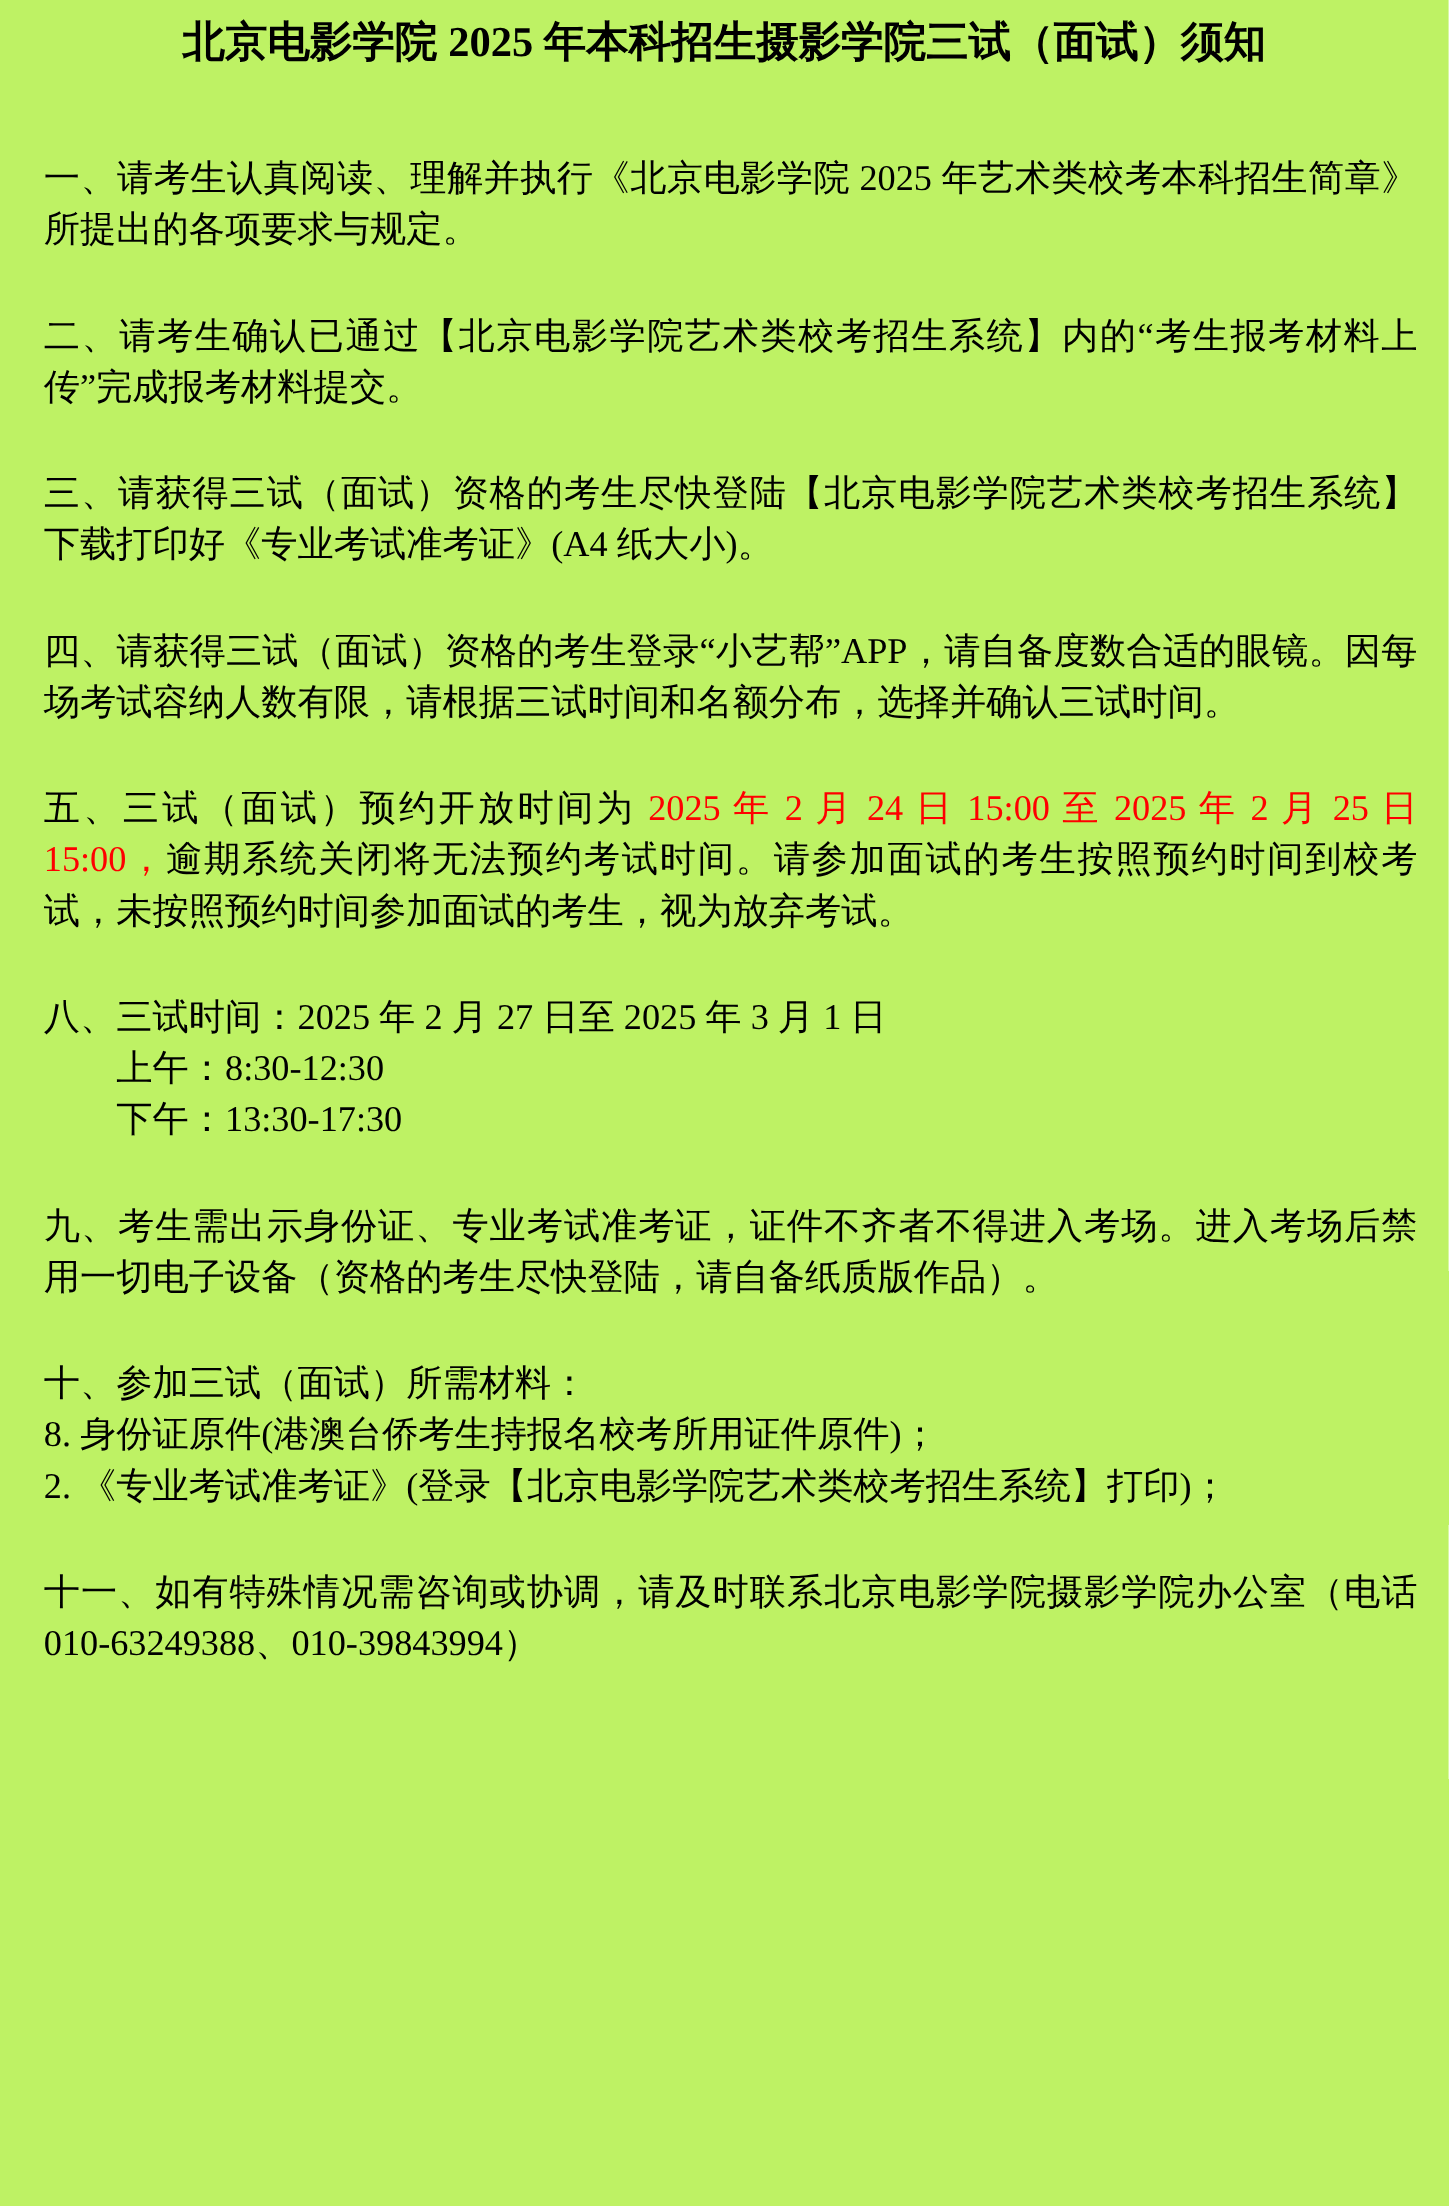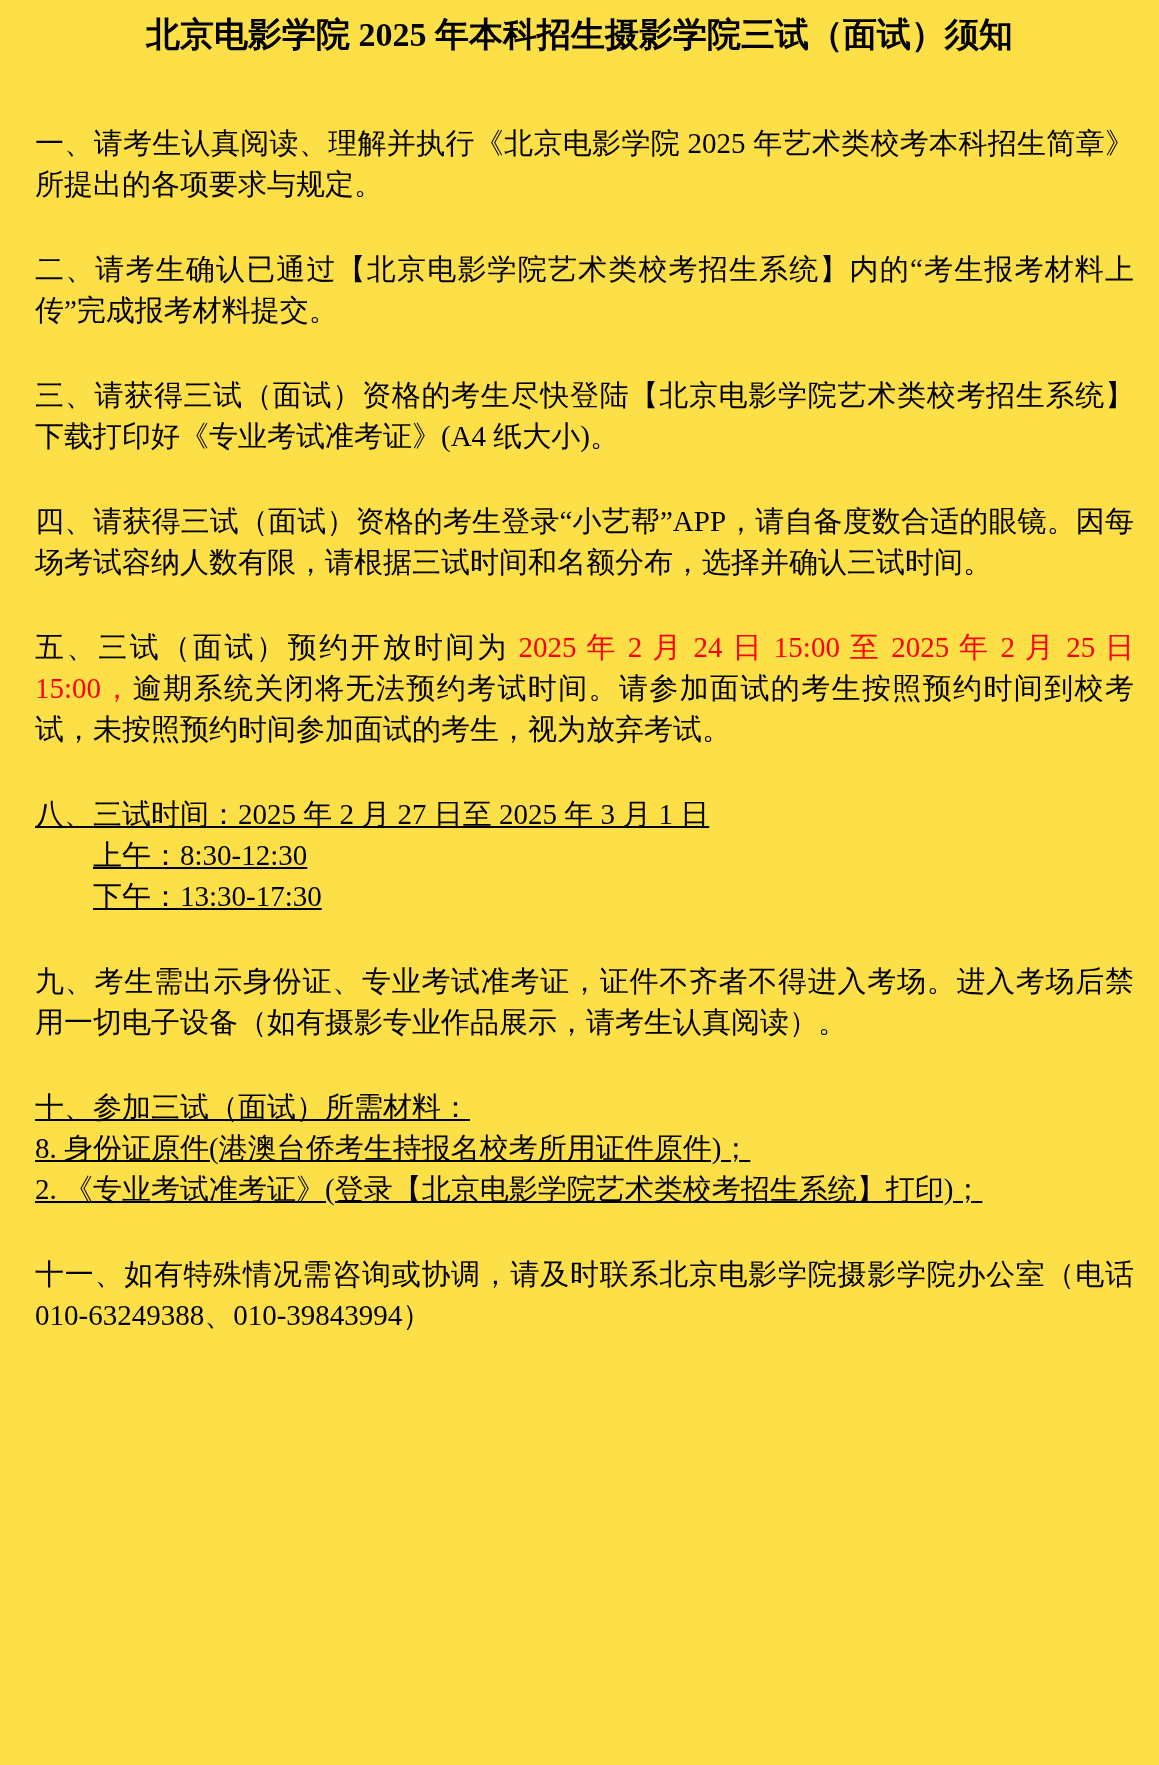--- a/index.html
+++ b/index.html
@@ -4,21 +4,21 @@
 <style>
   html, body {
     margin: 0;
     padding: 0;
     background: #ffffff;
   }
   .page {
     width: 1159px;
     height: 1765px;
     box-sizing: border-box;
-    background: #fde047;
+    background: #bef264;
     color: #000000;
     padding: 14px 25px 10px 25px;
     font-family: "Liberation Serif", "DejaVu Serif", serif;
     overflow: hidden;
   }
   .title {
     font-size: 34px;
     font-weight: bold;
     text-align: center;
     line-height: 1.25;
@@ -29,21 +29,20 @@
     line-height: 41px;
     margin: 0 0 44px 10px;
     text-align: justify;
   }
   .para:last-child {
     margin-bottom: 0;
   }
   .line {
     font-size: 29px;
     line-height: 41px;
-    text-decoration: underline;
   }
   .indent {
     padding-left: 58px;
   }
   .highlight {
     color: #ff0000;
   }
 </style>
 </head>
 <body>
@@ -63,21 +62,21 @@
   <p class="para"><span>五、三试（面试）预约开放时间为 </span><span class="highlight" style="color: rgb(255, 0, 0);">2025 年 2 月 24 日 15:00 至 2025 年 2 月 25 日 15:00，</span><span>逾期系统关闭将无法预约考试时间。请参加面试的考生按照预约时间到校考试，未按照预约时间参加面试的考生，视为放弃考试。</span></p>
 
 
 
   <div class="para">
     <div class="line">八、三试时间：2025 年 2 月 27 日至 2025 年 3 月 1 日</div>
     <div class="line indent">上午：8:30-12:30</div>
     <div class="line indent">下午：13:30-17:30</div>
   </div>
 
-  <p class="para">九、考生需出示身份证、专业考试准考证，证件不齐者不得进入考场。进入考场后禁用一切电子设备（如有摄影专业作品展示，请考生认真阅读）。</p>
+  <p class="para">九、考生需出示身份证、专业考试准考证，证件不齐者不得进入考场。进入考场后禁用一切电子设备（资格的考生尽快登陆，请自备纸质版作品）。</p>
 
   <div class="para">
     <div class="line">十、参加三试（面试）所需材料：</div>
     <div class="line">8. 身份证原件(港澳台侨考生持报名校考所用证件原件)；</div>
     <div class="line">2. 《专业考试准考证》(登录【北京电影学院艺术类校考招生系统】打印)；</div>
   </div>
 
   <p class="para">十一、如有特殊情况需咨询或协调，请及时联系北京电影学院摄影学院办公室（电话 010-63249388、010-39843994）</p>
 
 </div>

